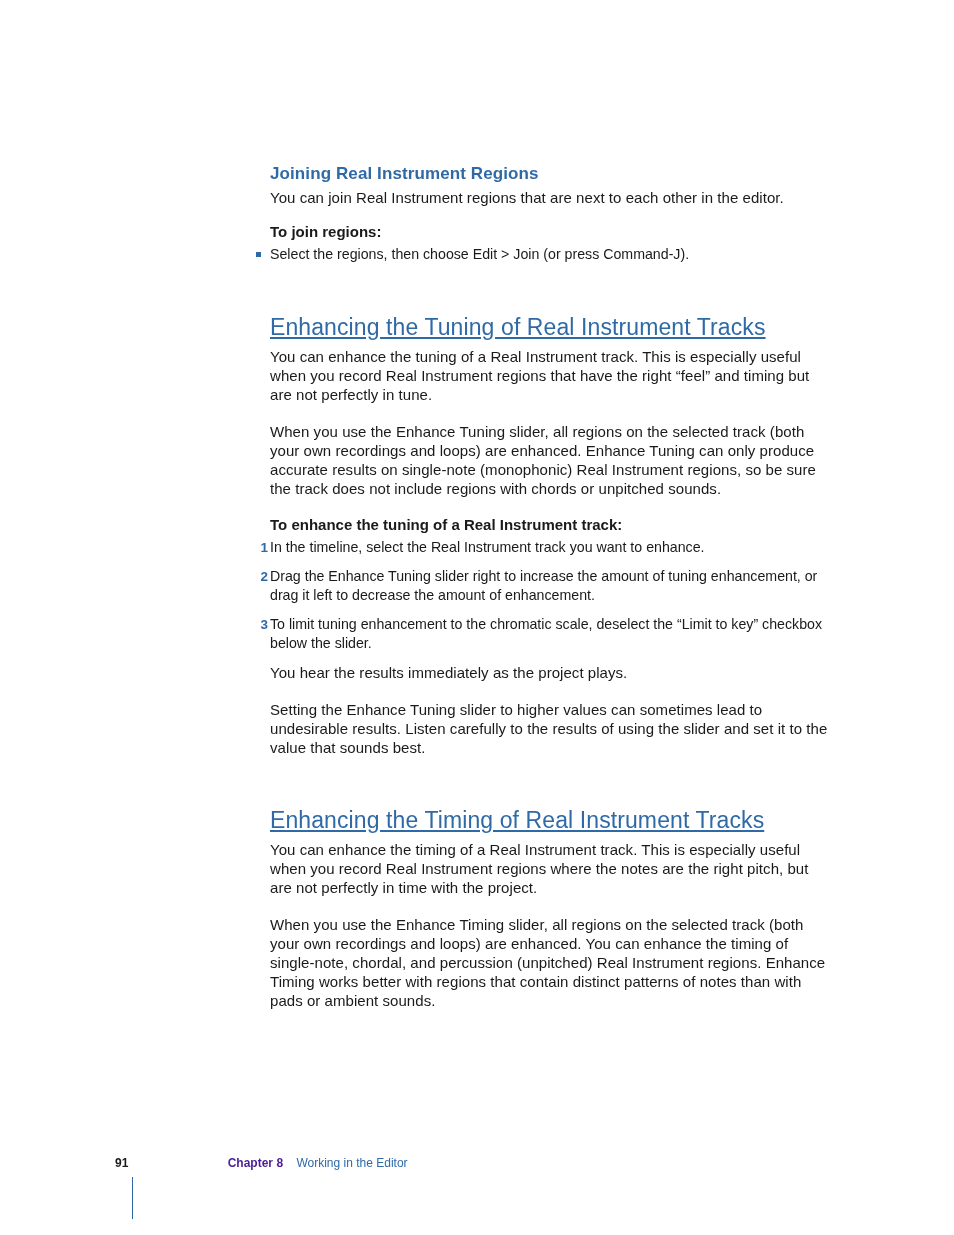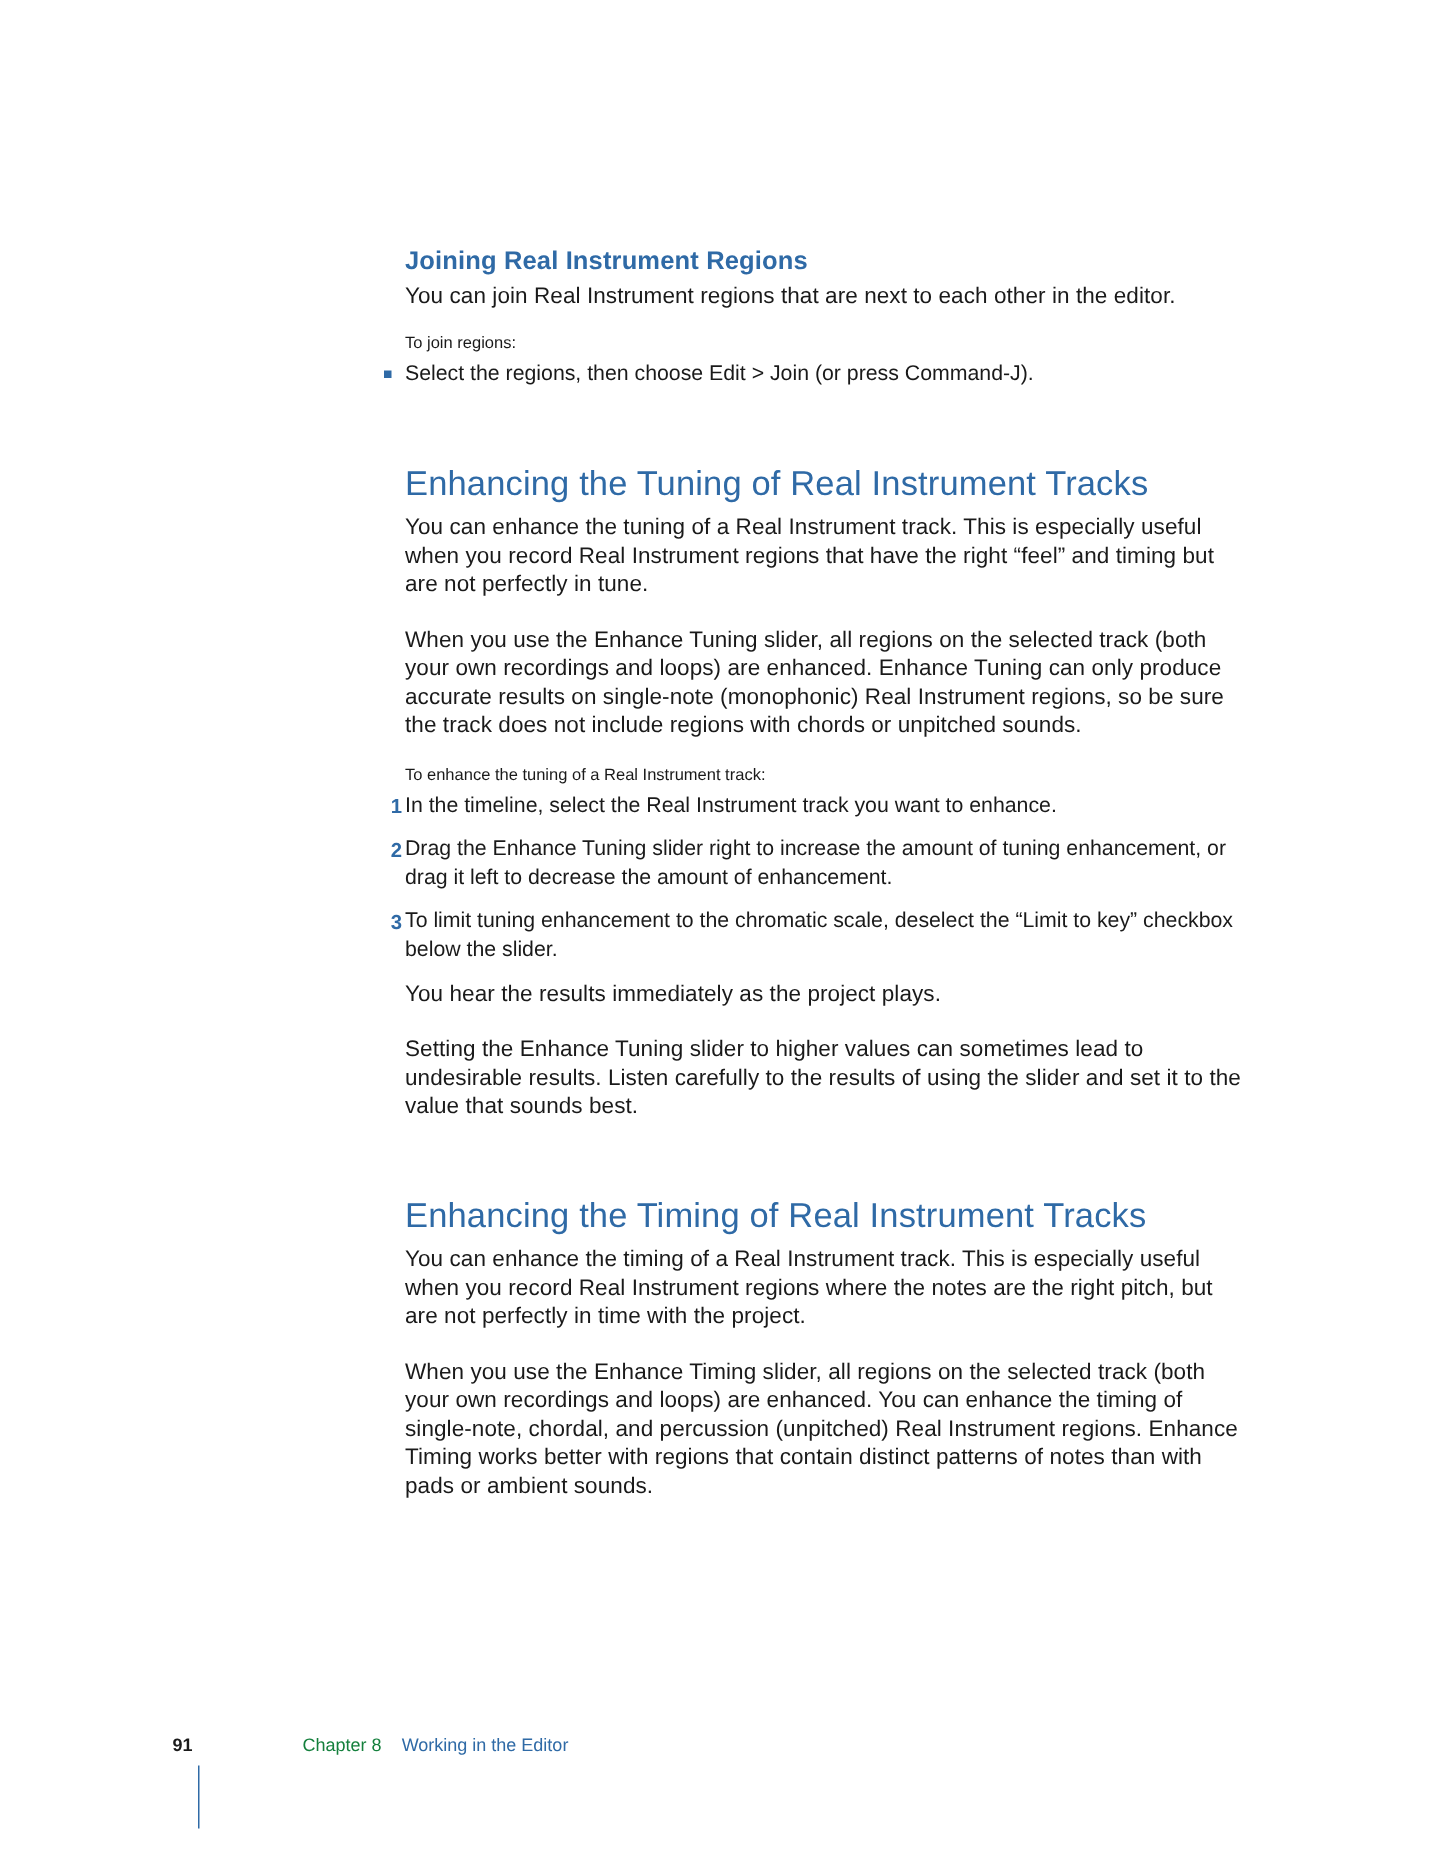--- a/index.html
+++ b/index.html
@@ -30,32 +30,33 @@
     font-weight: 600;
     color: #2f6aa6;
     letter-spacing: 0.1px;
   }
   h2.sect {
     margin: 0 0 6px 0;
     font-size: 23px;
     font-weight: 400;
     color: #2f6aa6;
     letter-spacing: 0.1px;
+    text-decoration: underline;
   }
   p {
     margin: 0 0 18px 0;
     font-size: 15px;
     line-height: 19px;
     color: #1a1a1a;
     letter-spacing: 0.05px;
   }
   p.tight { margin-bottom: 4px; }
   .bold-lead {
-    font-weight: 400;
-    font-size: 11px;
+    font-weight: 700;
+    font-size: 15px;
     margin: 14px 0 5px 0;
   }
   
   .bul {
     position: relative;
     margin: 0 0 18px 0;
     font-size: 14.2px;
     line-height: 19px;
   }
   .bul::before {
@@ -92,23 +93,23 @@
     left: 115px;
     top: 1156px;
     width: 720px;
     font-size: 12px;
   }
   .footer .pgno {
     font-weight: 700;
     color: #1a1a1a;
   }
   .footer .chap {
-    margin-left: 70px;
-    font-weight: 400;
-    color: #15803d;
+    margin-left: 96px;
+    font-weight: 700;
+    color: #4c1d95;
   }
   .footer .title {
     margin-left: 10px;
     color: #2f6aa6;
     text-align: right;
   }
   
   .rule {
     position: absolute;
     left: 132px;

